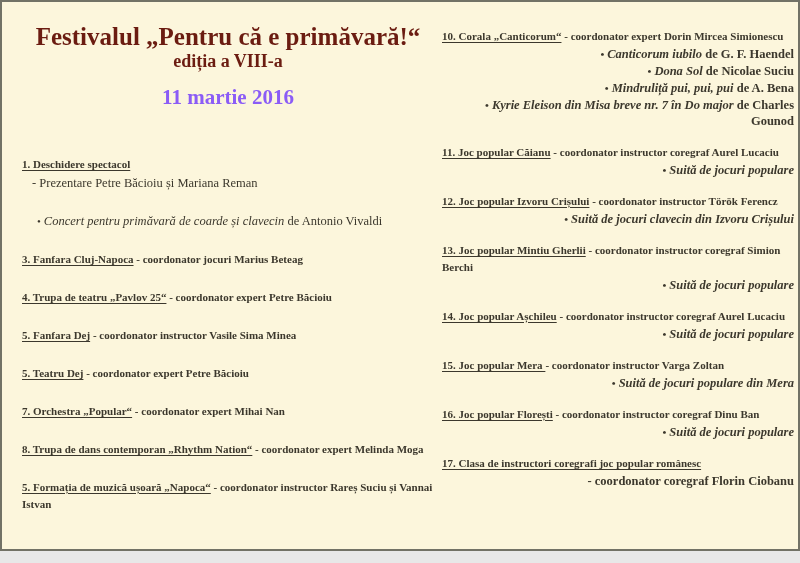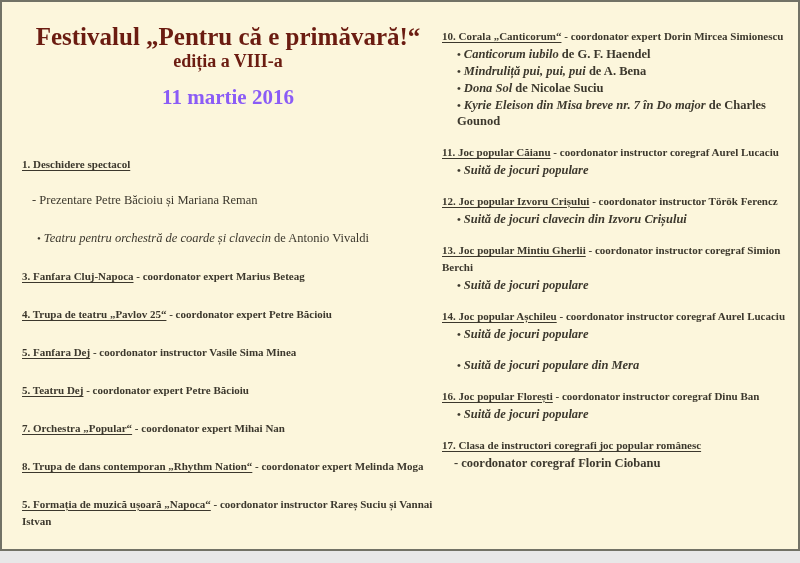--- a/index.html
+++ b/index.html
@@ -16,22 +16,22 @@
   .header{text-align:center;padding-top:20px;}
   .title{color:#6b1c11;font-weight:bold;font-size:25px;line-height:30px;margin:0;}
   .edition{color:#6b1c11;font-weight:bold;font-size:18px;line-height:18px;margin:0;}
   .date{color:#8b5cf6;font-weight:bold;font-size:21px;line-height:26px;margin:14px 0 0 0;}
   .list-left{margin-top:46px;}
   p{margin:0;}
   .item{margin-bottom:21px;}
   .col-right .item{margin-bottom:15px;}
   .h{font-weight:bold;font-size:11px;line-height:17px;}
   .u{text-decoration:underline;text-underline-offset:2px;}
-  .sub{font-size:12.5px;line-height:17px;margin-top:19px;}
-  .col-right .sub{line-height:16px;margin-top:1px;}
+  .sub{font-size:12.5px;line-height:17px;margin-top:2px;}
+  .col-right .sub{line-height:16px;margin-top:1px;text-align:right;}
   .dash{padding-left:10px;}
   .bullet{padding-left:15px;}
   .it{font-style:italic;}
   .col-right .bullet{font-weight:bold;}
   .col-right .dash{font-weight:bold;padding-left:12px;}
   .bm{margin-right:3px;font-size:11px;}
 </style>
 </head>
 <body>
 
@@ -45,25 +45,25 @@
     </div>
 
     <div class="list-left">
 
       <div class="item">
         <p class="h"><span class="u">1. Deschidere spectacol</span><span></span></p>
         <p class="sub dash">- Prezentare Petre Băcioiu și Mariana Reman</p>
       </div>
 
       <div class="item">
-        <p class="sub bullet"><span class="bm">•</span><span class="it">Teatru pentru orchestră de coarde și clavecin</span><span> de Antonio Vivaldi</span></p>
+        <p class="sub bullet"><span class="bm">•</span><span class="it">Concert pentru primăvară de coarde și clavecin</span><span> de Antonio Vivaldi</span></p>
       </div>
 
       <div class="item">
-        <p class="h"><span class="u">3. Fanfara Cluj-Napoca</span><span> - coordonator expert Marius Beteag</span></p>
+        <p class="h"><span class="u">3. Fanfara Cluj-Napoca</span><span> - coordonator jocuri Marius Beteag</span></p>
       </div>
 
       <div class="item">
         <p class="h"><span class="u">4. Trupa de teatru „Pavlov 25“</span><span> - coordonator expert Petre Băcioiu</span></p>
       </div>
 
       <div class="item">
         <p class="h"><span class="u">5. Fanfara Dej</span><span> - coordonator instructor Vasile Sima Minea</span></p>
       </div>
 
@@ -84,22 +84,22 @@
       </div>
 
     </div>
   </div>
 
   <div class="col col-right">
 
     <div class="item">
       <p class="h"><span class="u">10. Corala „Canticorum“</span><span> - coordonator expert Dorin Mircea Simionescu</span></p>
       <p class="sub bullet"><span class="bm">•</span><span class="it">Canticorum iubilo</span><span> de G. F. Haendel</span></p>
+      <p class="sub bullet"><span class="bm">•</span><span class="it">Dona Sol</span><span> de Nicolae Suciu</span></p>
       <p class="sub bullet"><span class="bm">•</span><span class="it">Mindruliță pui, pui, pui</span><span> de A. Bena</span></p>
-      <p class="sub bullet"><span class="bm">•</span><span class="it">Dona Sol</span><span> de Nicolae Suciu</span></p>
       <p class="sub bullet"><span class="bm">•</span><span class="it">Kyrie Eleison din Misa breve nr. 7 în Do major</span><span> de Charles Gounod</span></p>
     </div>
 
     <div class="item">
       <p class="h"><span class="u">11. Joc popular Căianu</span><span> - coordonator instructor coregraf Aurel Lucaciu</span></p>
       <p class="sub bullet"><span class="bm">•</span><span class="it">Suită de jocuri populare</span></p>
     </div>
 
     <div class="item">
       <p class="h"><span class="u">12. Joc popular Izvoru Crișului</span><span> - coordonator instructor Török Ferencz</span></p>
@@ -110,20 +110,21 @@
       <p class="h"><span class="u">13. Joc popular Mintiu Gherlii</span><span> - coordonator instructor coregraf Simion Berchi</span></p>
       <p class="sub bullet"><span class="bm">•</span><span class="it">Suită de jocuri populare</span></p>
     </div>
 
     <div class="item">
       <p class="h"><span class="u">14. Joc popular Așchileu</span><span> - coordonator instructor coregraf Aurel Lucaciu</span></p>
       <p class="sub bullet"><span class="bm">•</span><span class="it">Suită de jocuri populare</span></p>
     </div>
 
     <div class="item">
+      <p class="h"><span class="u">15. Joc popular Mera </span><span> - coordonator instructor Varga Zoltan</span></p>
       <p class="sub bullet"><span class="bm">•</span><span class="it">Suită de jocuri populare din Mera</span></p>
     </div>
 
     <div class="item">
       <p class="h"><span class="u">16. Joc popular Florești</span><span> - coordonator instructor coregraf Dinu Ban</span></p>
       <p class="sub bullet"><span class="bm">•</span><span class="it">Suită de jocuri populare</span></p>
     </div>
 
     <div class="item">
       <p class="h"><span class="u">17. Clasa de instructori coregrafi joc popular românesc</span><span></span></p>

